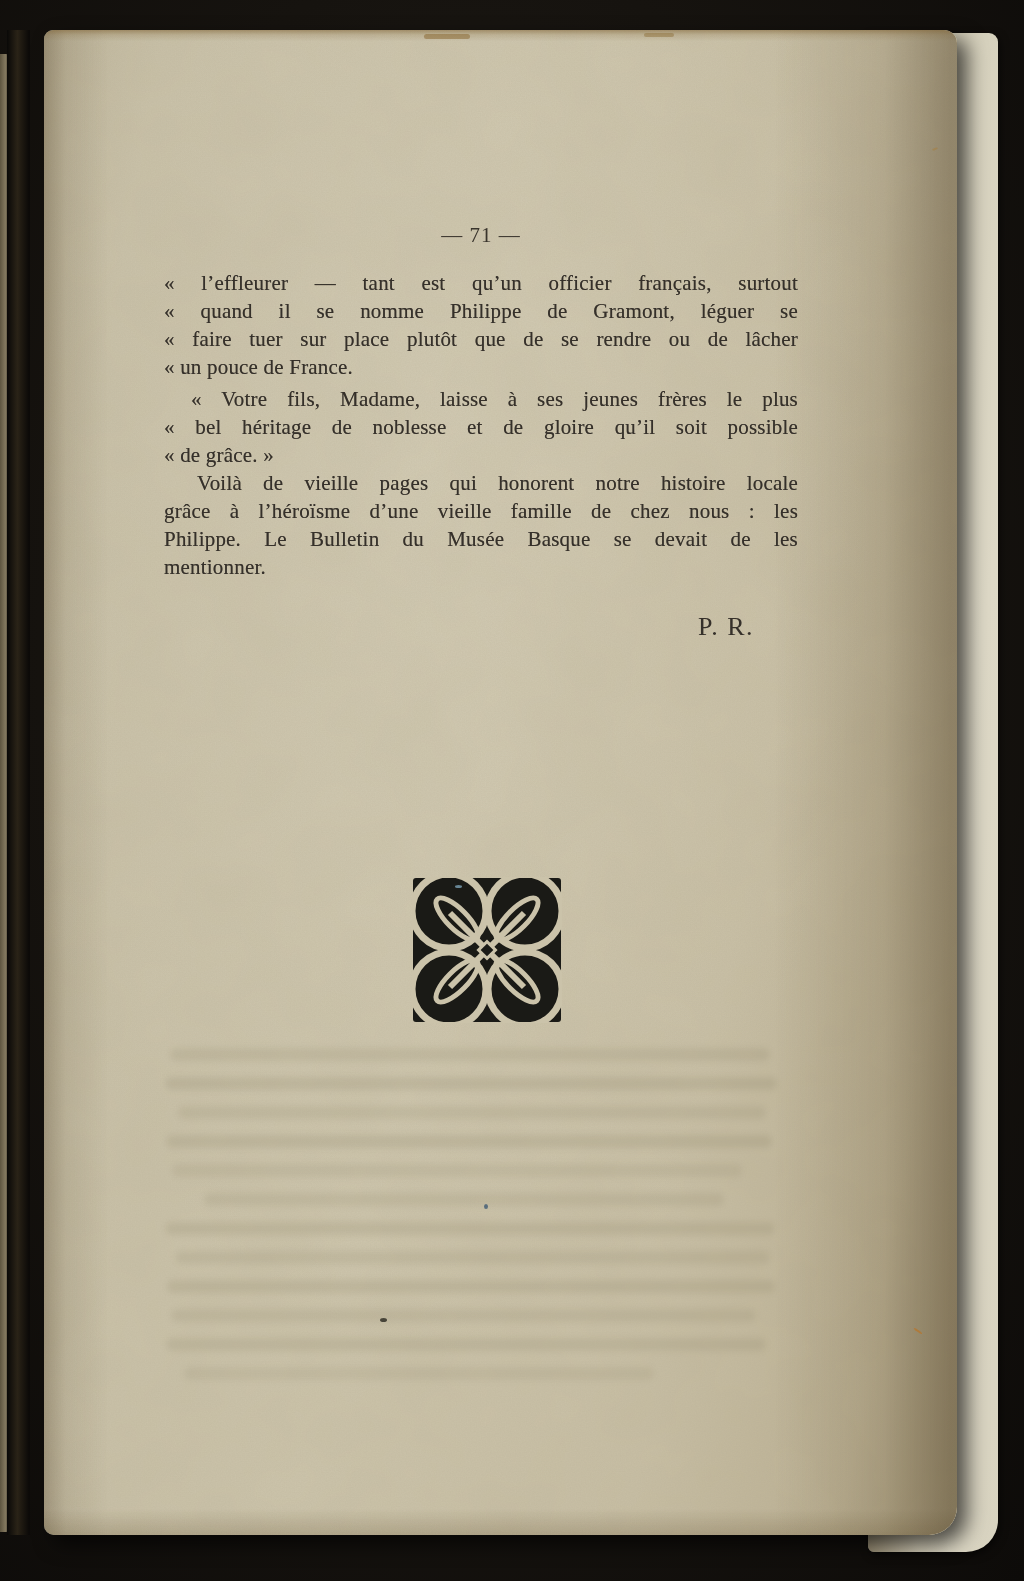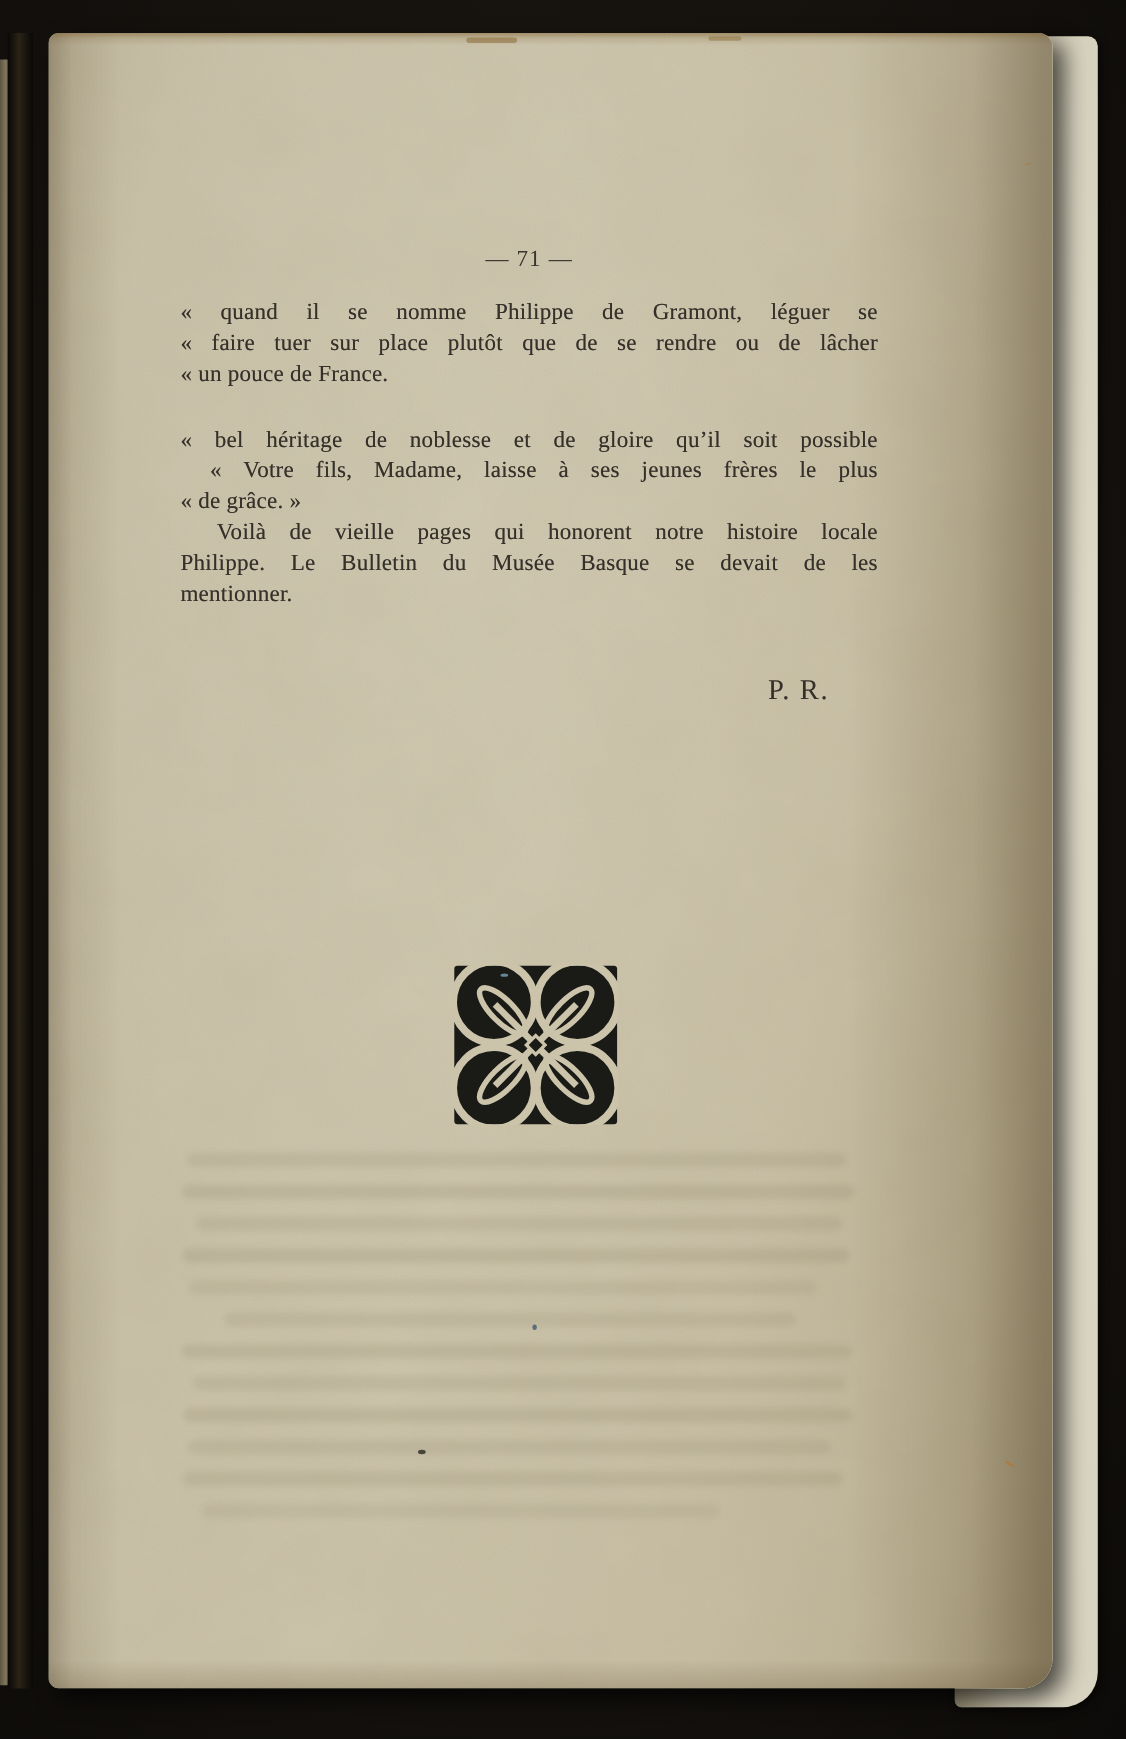--- a/index.html
+++ b/index.html
@@ -114,33 +114,35 @@
         <feTurbulence type="fractalNoise" baseFrequency="0.012" numOctaves="3" seed="11" result="m"></feTurbulence>
         <feColorMatrix in="m" type="matrix" values="0 0 0 0 0.35  0 0 0 0 0.30  0 0 0 0 0.18  0 0 0 0.10 0"></feColorMatrix>
       </filter>
       <rect width="913" height="1505" filter="url(#mottle)"></rect>
       <rect width="913" height="1505" filter="url(#fineGrain)"></rect>
     </svg>
 
     <div class="pageno">— 71 —</div>
 
     <div class="para p1">
+      <div class="line">« l’effleurer — tant est qu’un officier français, surtout</div>
       <div class="line">« quand il se nomme Philippe de Gramont, léguer se</div>
       <div class="line">« faire tuer sur place plutôt que de se rendre ou de lâcher</div>
       <div class="line last">« un pouce de France.</div>
     </div>
 
     <div class="para p2">
+      <div class="line indent1">« Votre fils, Madame, laisse à ses jeunes frères le plus</div>
       <div class="line">« bel héritage de noblesse et de gloire qu’il soit possible</div>
-      <div class="line indent1">« Votre fils, Madame, laisse à ses jeunes frères le plus</div>
       <div class="line last">« de grâce. »</div>
     </div>
 
     <div class="para p3">
       <div class="line indent2">Voilà de vieille pages qui honorent notre histoire locale</div>
+      <div class="line">grâce à l’héroïsme d’une vieille famille de chez nous : les</div>
       <div class="line">
         <span>Philippe. Le </span><span class="it">Bulletin du Musée Basque</span><span> se devait de les</span>
       </div>
       <div class="line last">mentionner.</div>
     </div>
 
     <div class="signature">P. R.</div>
 
     <svg class="ornament" width="150" height="146" viewBox="0 0 150 146">
       <rect x="1" y="1" width="148" height="144" rx="3" fill="#1a1a16"></rect>

